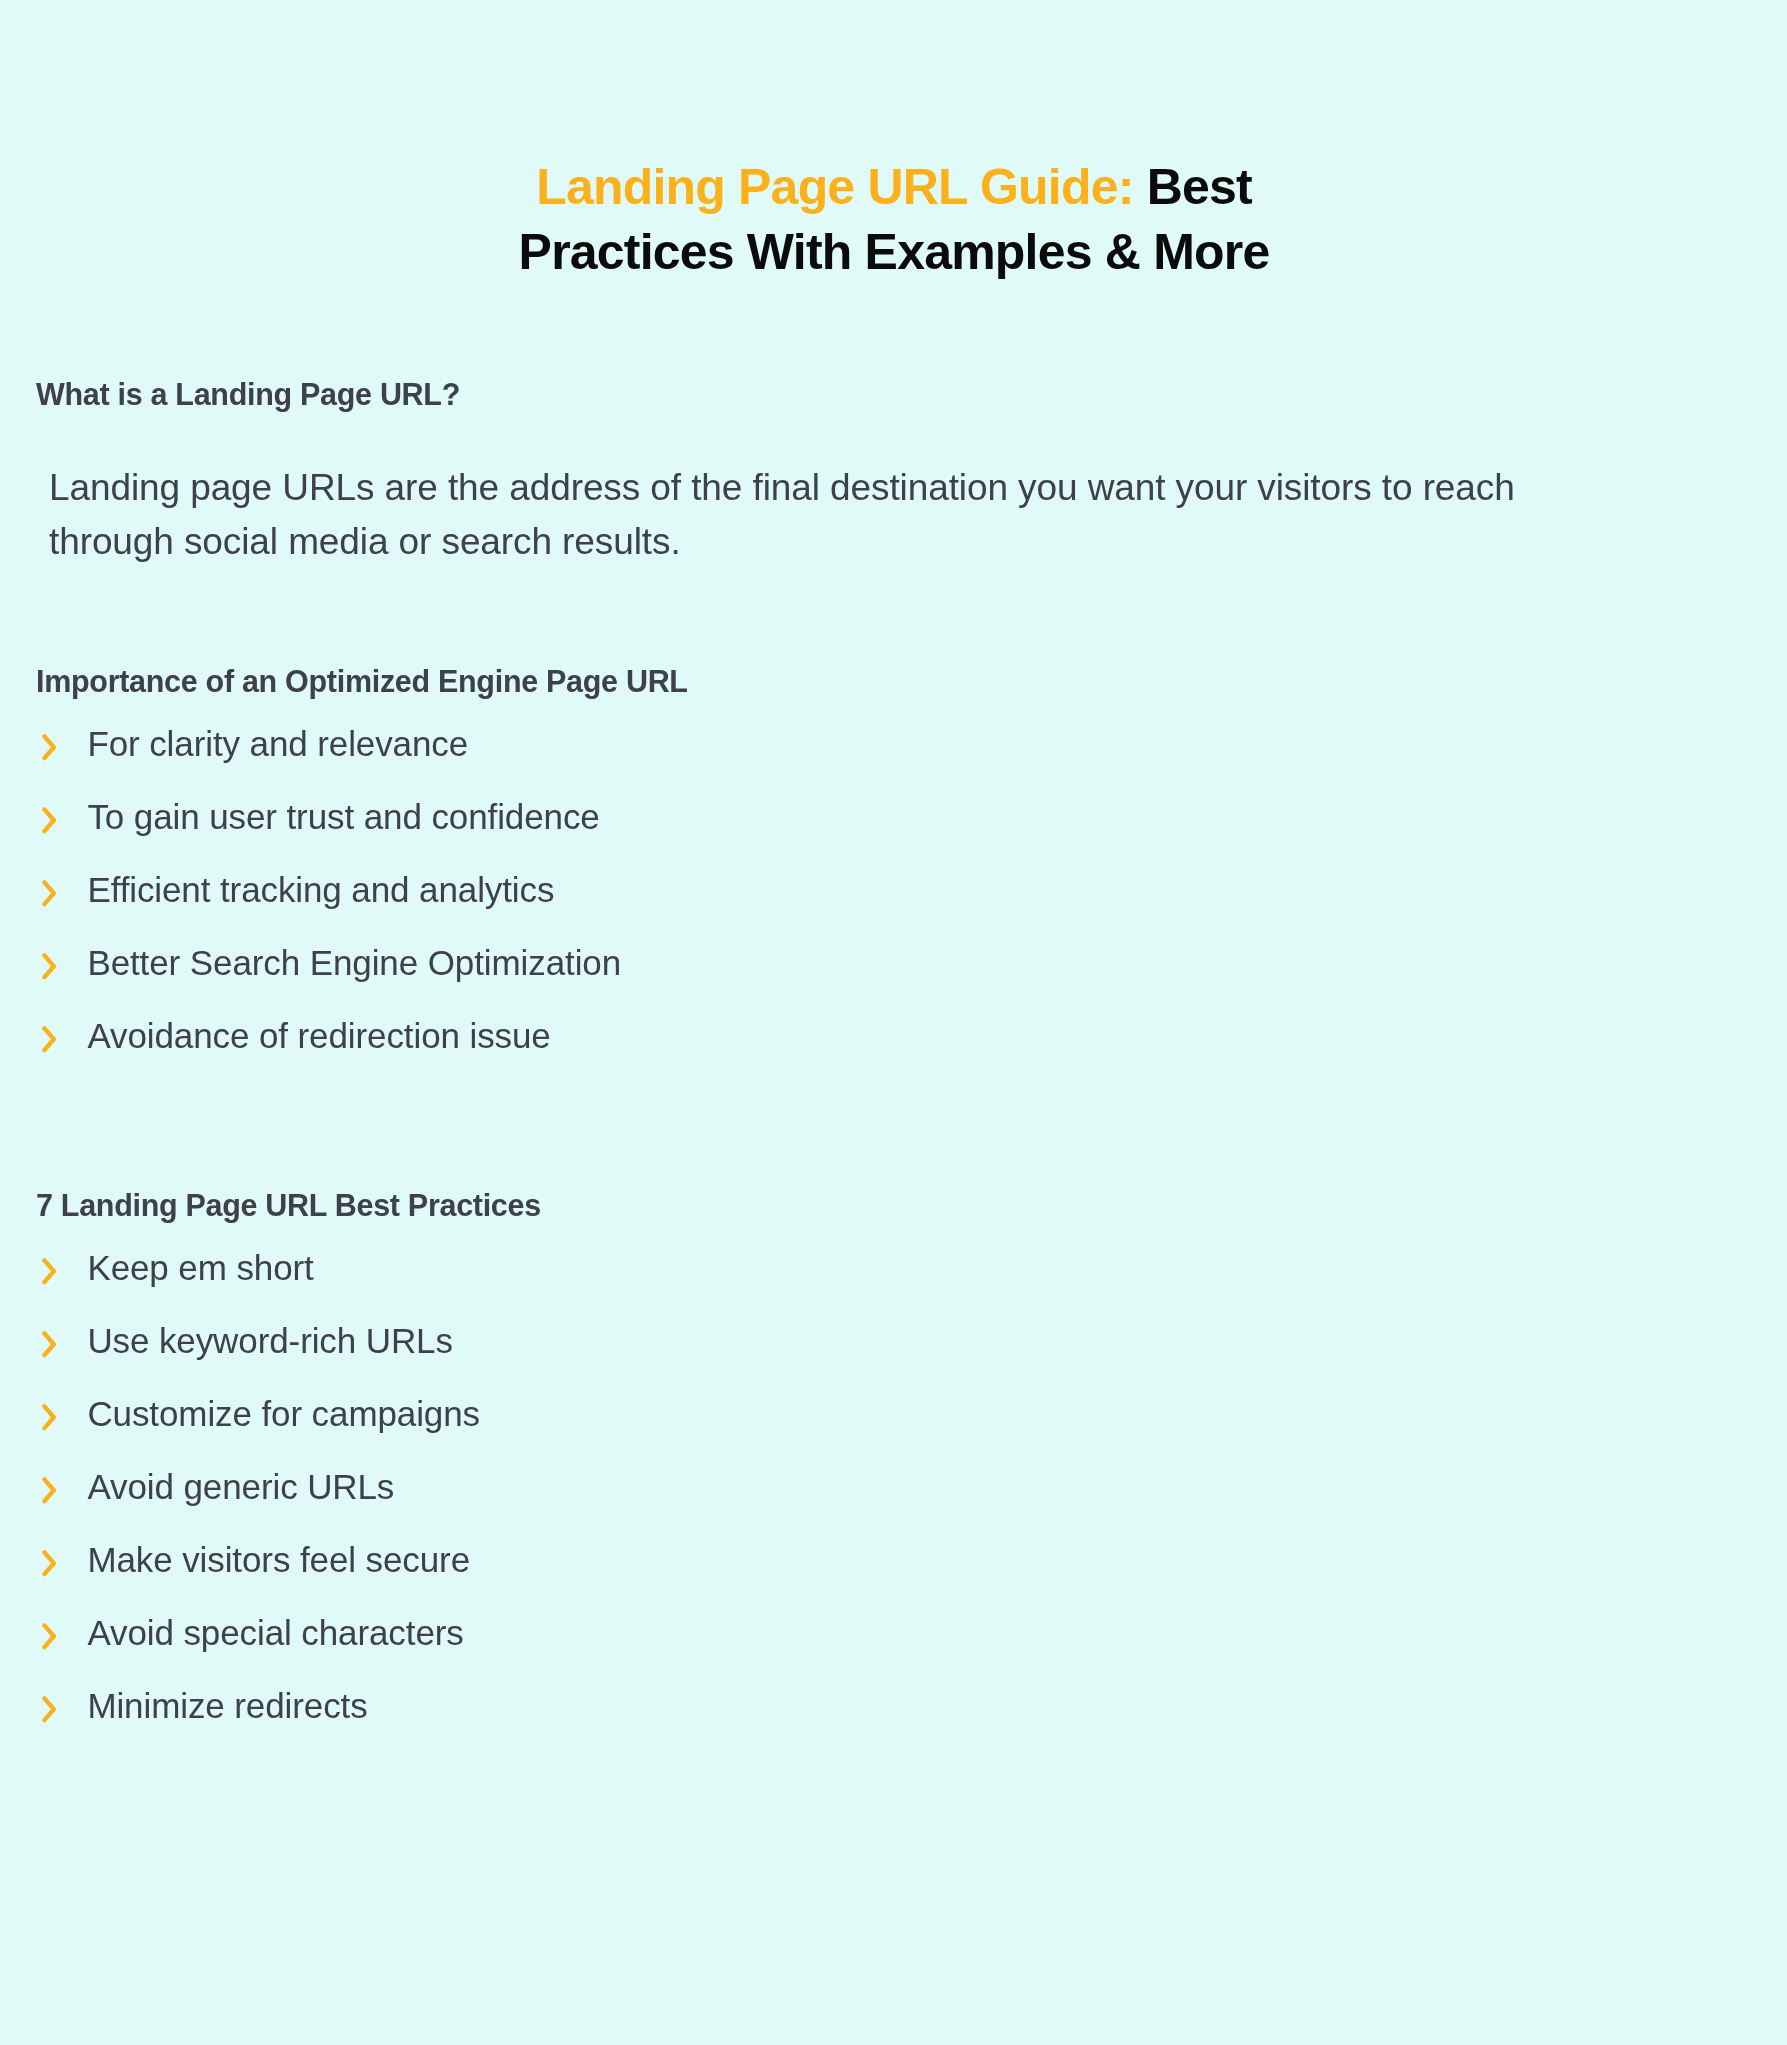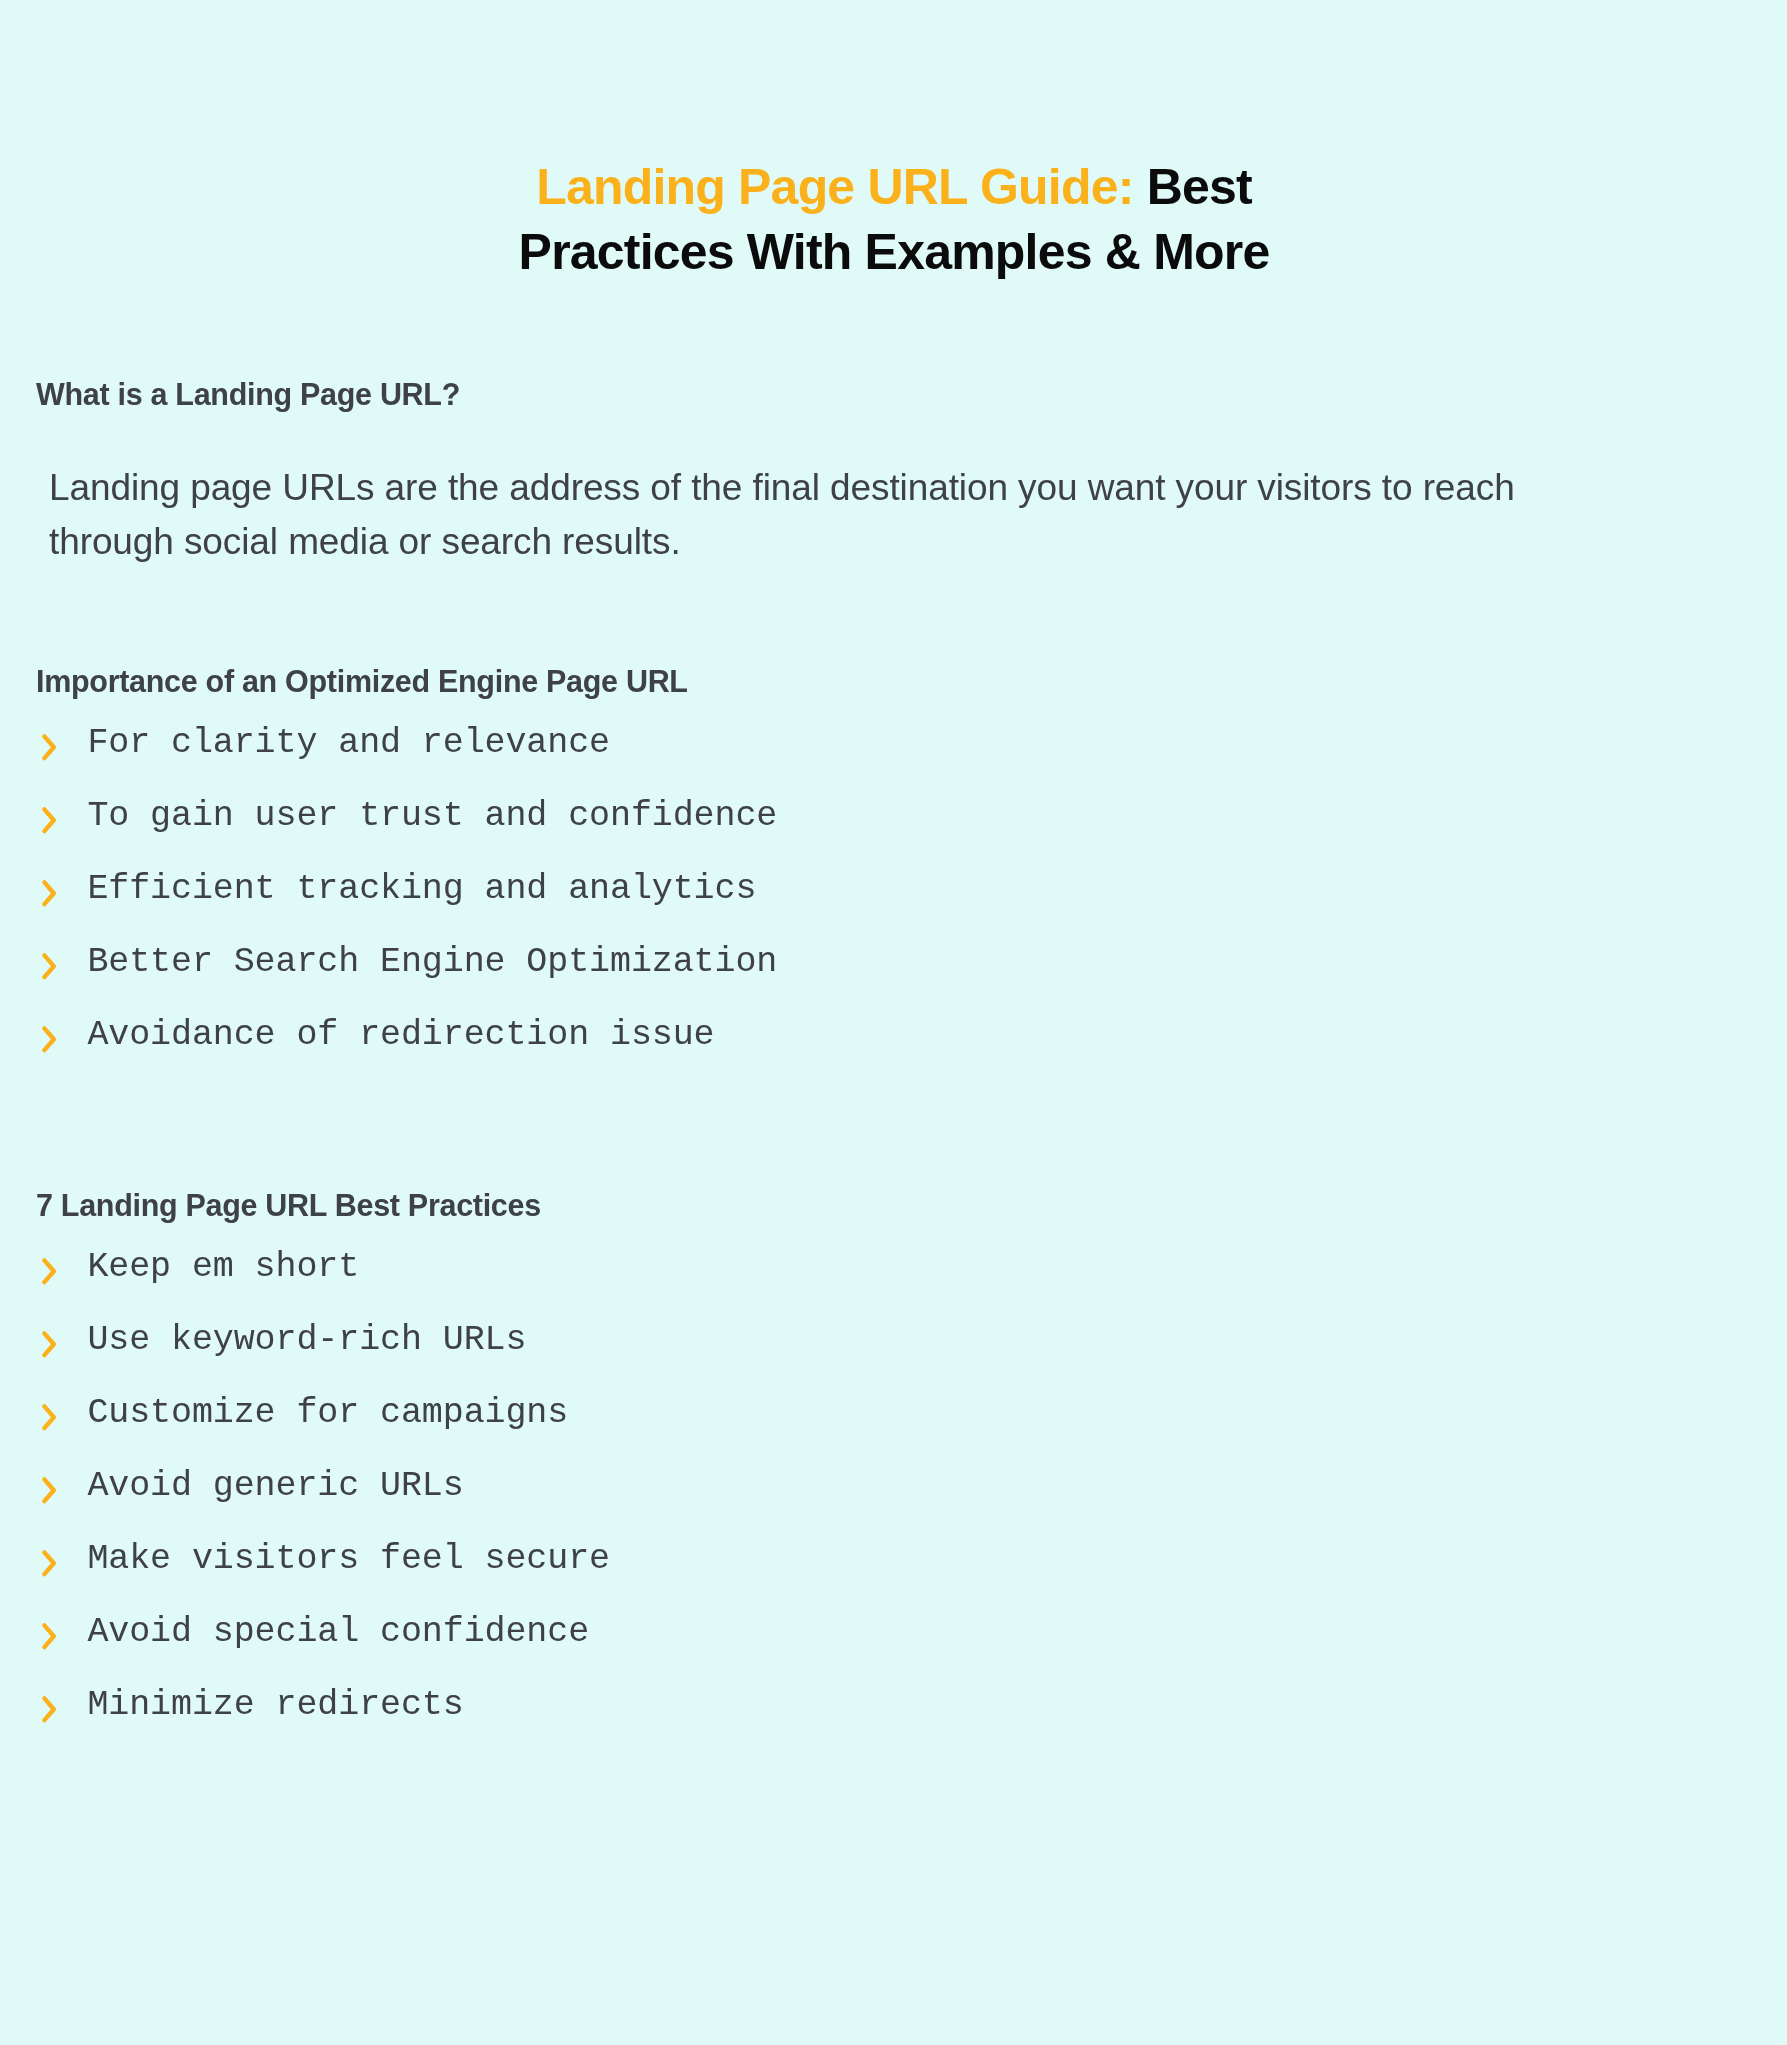--- a/index.html
+++ b/index.html
@@ -99,21 +99,20 @@
     justify-content: flex-start;
   }
   .chev svg {
     display: block;
     width: 17.6px;
     height: 28.5px;
   }
   .bullet-text {
     display: block;
     transform: translateY(-1.4px);
-    font-family: Liberation Mono, monospace;
   }
 </style>
 </head>
 <body>
 
 <div class="page">
 
   <div class="title-block">
     <h1 class="title">
       <span class="accent">Landing Page URL Guide:</span><span> Best</span><br>
@@ -217,21 +216,21 @@
             </svg>
         </span>
         <span class="bullet-text">Make visitors feel secure</span>
       </li>
       <li>
         <span class="chev">
           <svg viewBox="0 0 26 42" fill="none" xmlns="http://www.w3.org/2000/svg">
               <path d="M5 5 L19 21 L5 37" stroke="#fbb11b" stroke-width="6.5" stroke-linecap="round" stroke-linejoin="round"></path>
             </svg>
         </span>
-        <span class="bullet-text">Avoid special confidence</span>
+        <span class="bullet-text">Avoid special characters</span>
       </li>
       <li>
         <span class="chev">
           <svg viewBox="0 0 26 42" fill="none" xmlns="http://www.w3.org/2000/svg">
               <path d="M5 5 L19 21 L5 37" stroke="#fbb11b" stroke-width="6.5" stroke-linecap="round" stroke-linejoin="round"></path>
             </svg>
         </span>
         <span class="bullet-text">Minimize redirects</span>
       </li>
     </ul>

